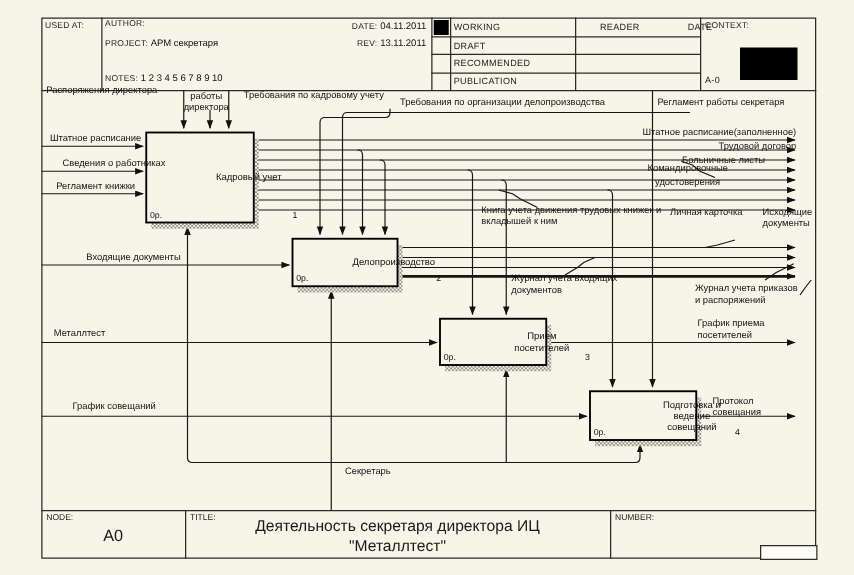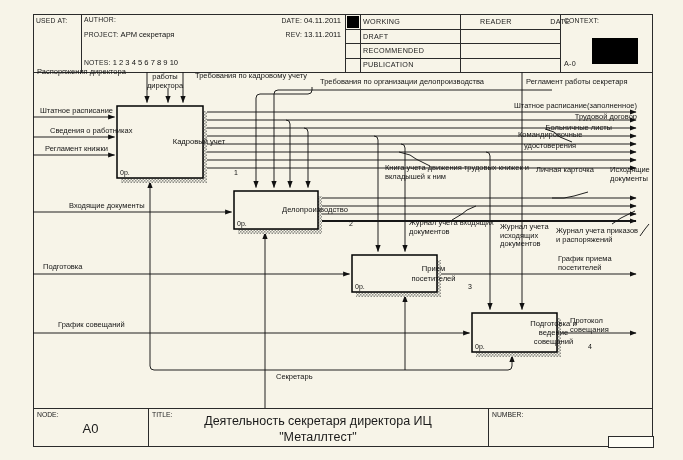--- a/index.html
+++ b/index.html
@@ -195,35 +195,34 @@
   <div class="lbl nw" style="left:37px;top:68px;">Распоряжения директора</div>
   <div class="lbl ctr" style="left:141px;top:73px;width:48px;">работы директора</div>
   <div class="lbl nw" style="left:195px;top:72px;">Требования по кадровому учету</div>
   <div class="lbl nw" style="left:320px;top:78px;">Требования по организации делопроизводства</div>
   <div class="lbl nw" style="left:526px;top:78px;">Регламент работы секретаря</div>
 
   <div class="lbl nw" style="left:40px;top:107px;">Штатное расписание</div>
   <div class="lbl nw" style="left:50px;top:127px;">Сведения о работниках</div>
   <div class="lbl nw" style="left:45px;top:145px;">Регламент книжки</div>
   <div class="lbl nw" style="left:41px;top:202px;margin-left:28px;">Входящие документы</div>
-  <div class="lbl nw" style="left:43px;top:263px;">Подготовка</div>
+  <div class="lbl nw" style="left:43px;top:263px;">Металлтест</div>
   <div class="lbl nw" style="left:58px;top:321px;">График совещаний</div>
 
   <div class="lbl nw rgt" style="left:490px;top:102px;width:147px;">Штатное расписание(заполненное)</div>
   <div class="lbl nw rgt" style="left:545px;top:113px;width:92px;">Трудовой договор</div>
   <div class="lbl nw rgt" style="left:532px;top:124px;width:80px;">Больничные листы</div>
   <div class="lbl nw" style="left:518px;top:131px;">Командировочные</div>
   <div class="lbl nw" style="left:524px;top:142px;">удостоверения</div>
 
   <div class="lbl" style="left:385px;top:164px;width:164px;">Книга учета движения трудовых книжек и вкладышей к ним</div>
   <div class="lbl nw" style="left:536px;top:166px;">Личная карточка</div>
   <div class="lbl" style="left:572px;top:166px;width:52px;margin-left:38px;">Исходящие документы</div>
 
   <div class="lbl" style="left:409px;top:219px;width:112px;">Журнал учета входящих документов</div>
-  <div class="lbl" style="left:500px;top:223px;width:64px;">Журнал учета исходящих документов</div>
   <div class="lbl" style="left:556px;top:227px;width:88px;">Журнал учета приказов и распоряжений</div>
   <div class="lbl" style="left:558px;top:255px;width:84px;">График приема посетителей</div>
   <div class="lbl" style="left:570px;top:317px;width:58px;">Протокол совещания</div>
   <div class="lbl nw" style="left:276px;top:373px;">Секретарь</div>
 
 
   <div class="abs hline" style="left:33px;top:408px;width:620px;"></div>
   <div class="abs vline" style="left:148px;top:408px;height:39px;"></div>
   <div class="abs vline" style="left:488px;top:408px;height:39px;"></div>
 

